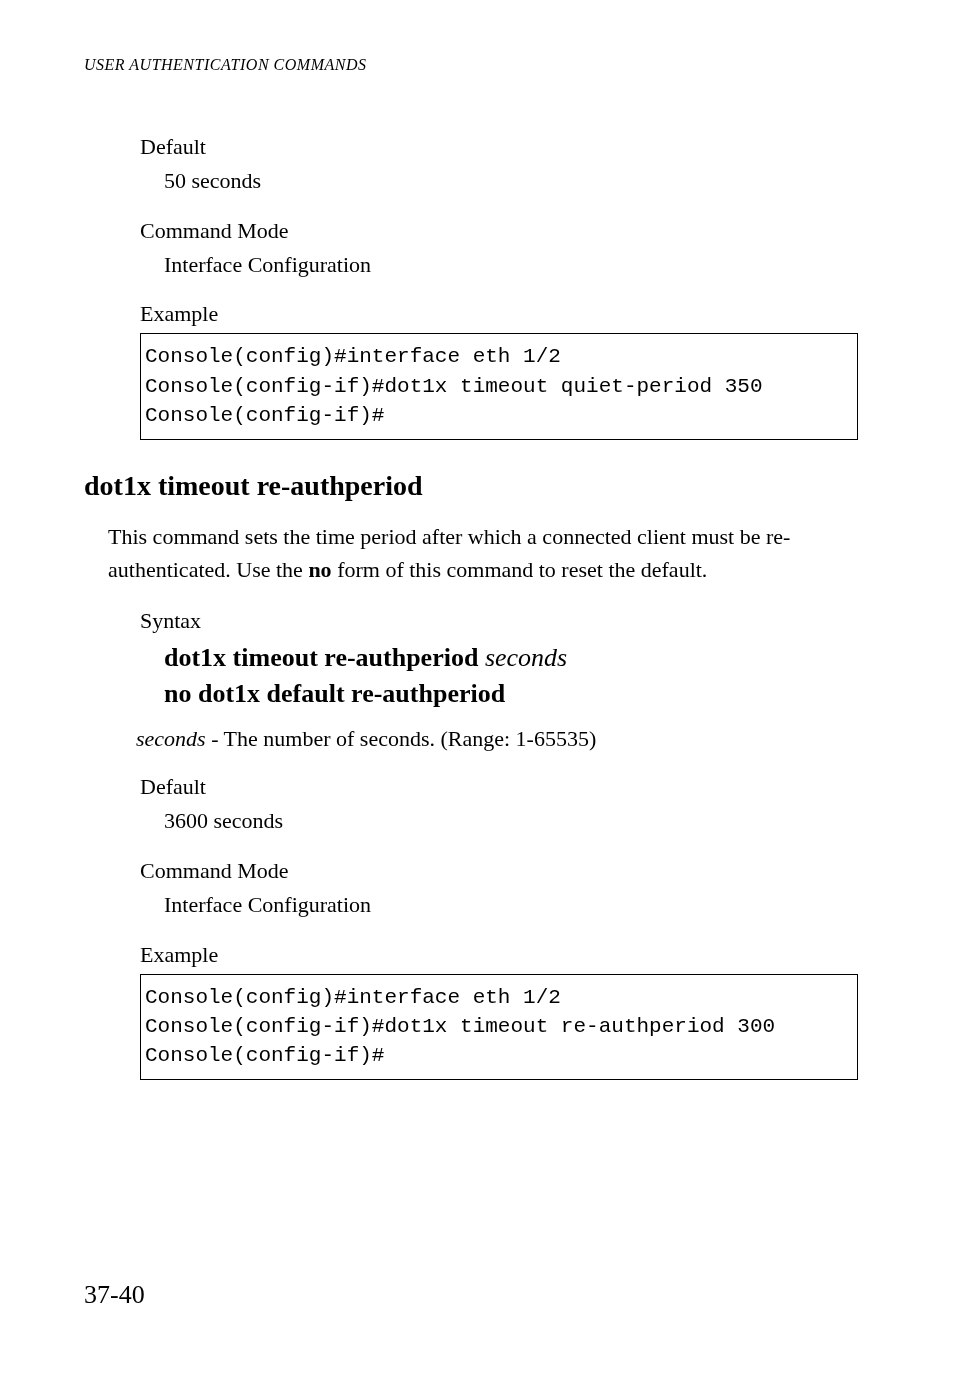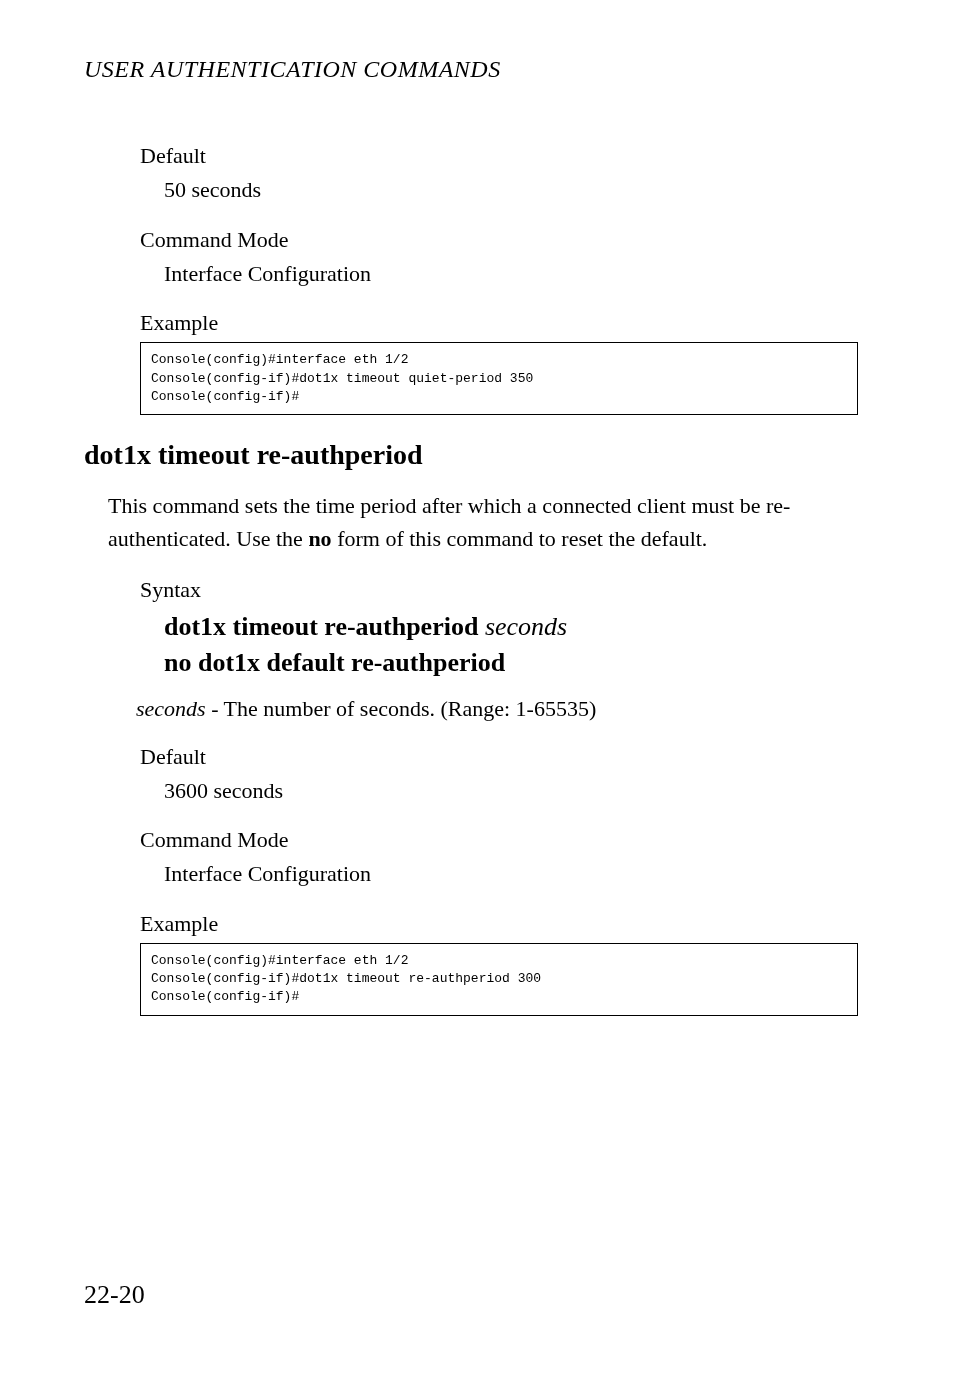--- a/index.html
+++ b/index.html
@@ -1,21 +1,21 @@
 <!DOCTYPE html>
 <html><head>
 <meta charset="utf-8">
 <style>
   * { margin: 0; padding: 0; box-sizing: border-box; }
   html, body { width: 954px; height: 1388px; background: #fff; font-family: Garamond, Georgia, 'Times New Roman', serif; color: #000; }
   .page { padding: 56px 96px 0 84px; position: relative; height: 100%; }
-  .running-head { font-style: italic; font-variant: small-caps; font-size: 24px; letter-spacing: 0.5px; margin-bottom: 60px; }
+  .running-head { font-style: italic; font-variant: small-caps; font-size: 16px; letter-spacing: 0.5px; margin-bottom: 60px; }
   .section-heading { font-weight: normal; font-size: 22px; margin-top: 22px; margin-bottom: 6px; padding-left: 56px; }
   .section-body { font-size: 22px; margin-left: 80px; margin-bottom: 10px; line-height: 1.35; }
-  .code-block { border: 1px solid #000; margin: 6px 0 24px 56px; padding: 8px 10px; font-family: 'Courier New', Courier, monospace; font-size: 13px; line-height: 1.4; white-space: pre; }
+  .code-block { border: 1px solid #000; margin: 6px 0 30px 56px; padding: 8px 4px; font-family: 'Courier New', Courier, monospace; font-size: 21px; line-height: 1.4; white-space: pre; }
   .command-title { font-weight: bold; font-size: 28px; margin: 12px 0 18px 0; }
   .command-desc { font-size: 22px; margin-left: 24px; margin-bottom: 18px; line-height: 1.5; }
   .command-desc b { font-weight: bold; }
   .syntax-lines { font-size: 26px; margin-left: 80px; margin-bottom: 14px; line-height: 1.4; }
   .syntax-lines .bold { font-weight: bold; }
   .syntax-lines .italic { font-style: italic; }
   .param-line { font-size: 22px; margin-left: 52px; margin-bottom: 14px; }
   .param-line .italic { font-style: italic; }
   .page-number { position: absolute; bottom: 78px; left: 84px; font-size: 26px; }
 </style>
@@ -58,14 +58,14 @@
   <div class="section-body">3600 seconds</div>
 
   <div class="section-heading">Command Mode</div>
   <div class="section-body">Interface Configuration</div>
 
   <div class="section-heading">Example</div>
   <div class="code-block">Console(config)#interface eth 1/2
 Console(config-if)#dot1x timeout re-authperiod 300
 Console(config-if)#</div>
 
-  <div class="page-number">22-20</div>
+  <div class="page-number">37-40</div>
 </div>
 
 </body></html>

